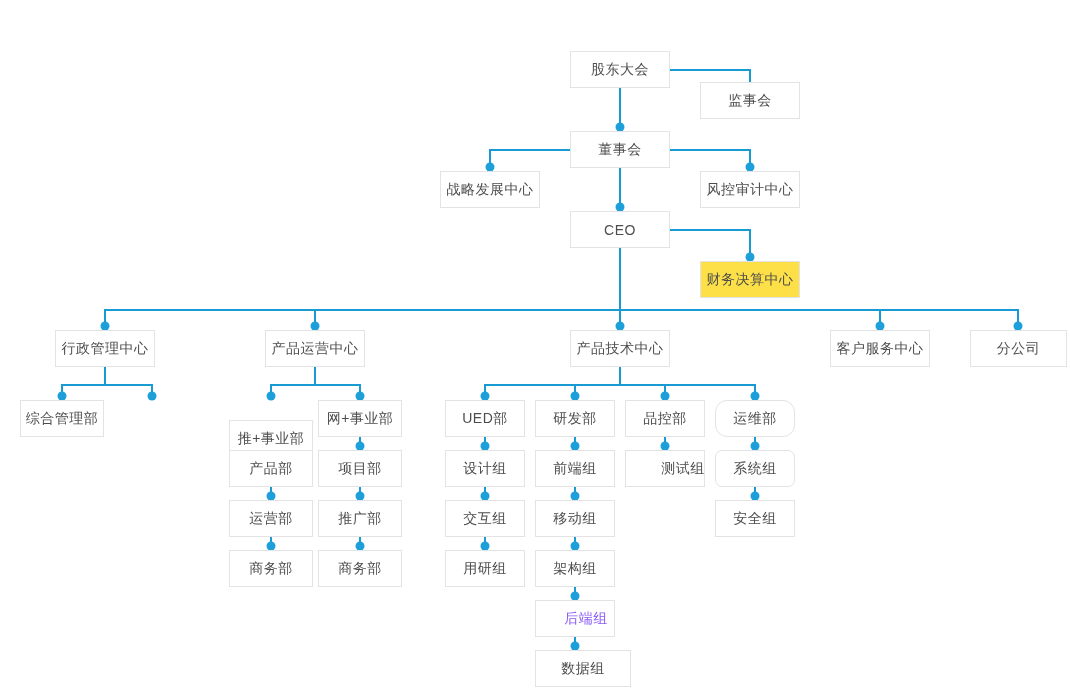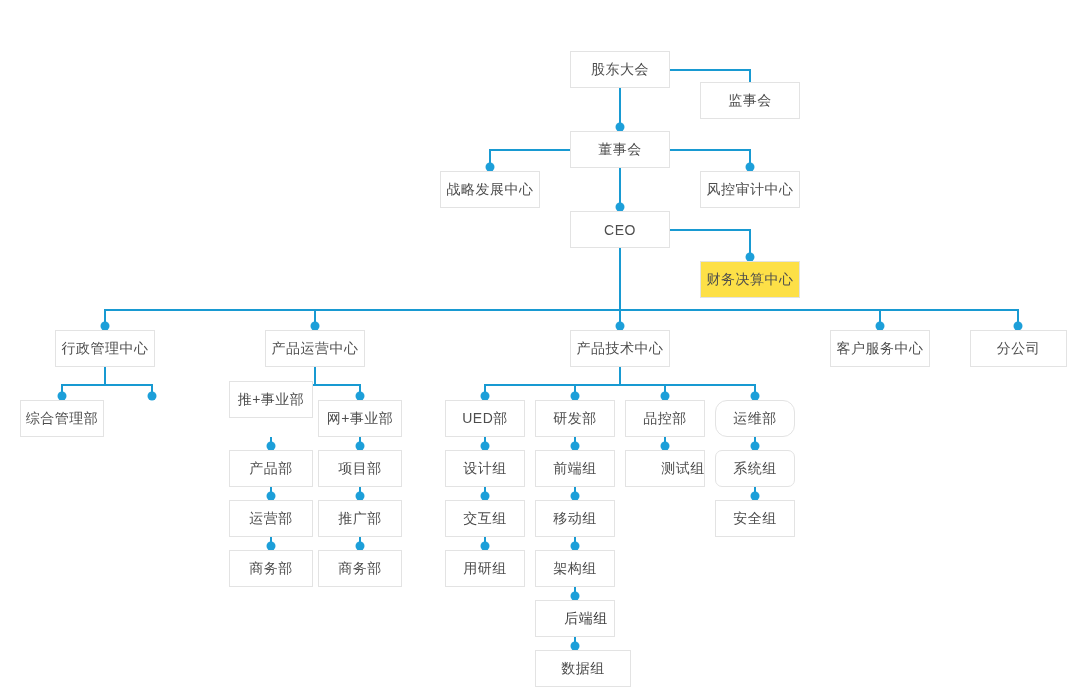--- a/index.html
+++ b/index.html
@@ -145,21 +145,21 @@
     </div>
     <div class="node" style="left: 830px; top: 330px; width: 100px; height: 37px; background: rgb(255, 255, 255); border-color: rgb(227, 227, 227); color: rgb(77, 77, 77);">
       <span>客户服务中心</span>
     </div>
     <div class="node" style="left: 970px; top: 330px; width: 97px; height: 37px; background: rgb(255, 255, 255); border-color: rgb(227, 227, 227); color: rgb(77, 77, 77);">
       <span>分公司</span>
     </div>
     <div class="node" style="left: 20px; top: 400px; width: 84px; height: 37px; background: rgb(255, 255, 255); border-color: rgb(227, 227, 227); color: rgb(77, 77, 77);">
       <span>综合管理部</span>
     </div>
-    <div class="node" style="left: 229px; top: 381px; width: 84px; height: 37px; background: rgb(255, 255, 255); border-color: rgb(227, 227, 227); color: rgb(77, 77, 77);">
+    <div class="node" style="left: 229px; top: 420px; width: 84px; height: 37px; background: rgb(255, 255, 255); border-color: rgb(227, 227, 227); color: rgb(77, 77, 77);">
       <span>推+事业部</span>
     </div>
     <div class="node" style="left: 318px; top: 400px; width: 84px; height: 37px; background: rgb(255, 255, 255); border-color: rgb(227, 227, 227); color: rgb(77, 77, 77);">
       <span>网+事业部</span>
     </div>
     <div class="node" style="left: 229px; top: 450px; width: 84px; height: 37px; background: rgb(255, 255, 255); border-color: rgb(227, 227, 227); color: rgb(77, 77, 77);">
       <span>产品部</span>
     </div>
     <div class="node" style="left: 318px; top: 450px; width: 84px; height: 37px; background: rgb(255, 255, 255); border-color: rgb(227, 227, 227); color: rgb(77, 77, 77);">
       <span>项目部</span>
@@ -208,19 +208,19 @@
     </div>
     <div class="node" style="left: 715px; top: 500px; width: 80px; height: 37px; background: rgb(255, 255, 255); border-color: rgb(227, 227, 227); color: rgb(77, 77, 77);">
       <span>安全组</span>
     </div>
     <div class="node" style="left: 445px; top: 550px; width: 80px; height: 37px; background: rgb(255, 255, 255); border-color: rgb(227, 227, 227); color: rgb(77, 77, 77);">
       <span>用研组</span>
     </div>
     <div class="node" style="left: 535px; top: 550px; width: 80px; height: 37px; background: rgb(255, 255, 255); border-color: rgb(227, 227, 227); color: rgb(77, 77, 77);">
       <span>架构组</span>
     </div>
-    <div class="node" style="left: 535px; top: 600px; width: 80px; height: 37px; background: rgb(255, 255, 255); border-color: rgb(227, 227, 227); color: #404040; padding-left: 22px;">
+    <div class="node" style="left: 535px; top: 600px; width: 80px; height: 37px; background: rgb(255, 255, 255); border-color: rgb(227, 227, 227); color: #8b5cf6; padding-left: 22px;">
       <span>后端组</span>
     </div>
     <div class="node" style="left: 535px; top: 650px; width: 96px; height: 37px; background: rgb(255, 255, 255); border-color: rgb(227, 227, 227); color: rgb(77, 77, 77);">
       <span>数据组</span>
     </div>
   </div>
 
 </body></html>

